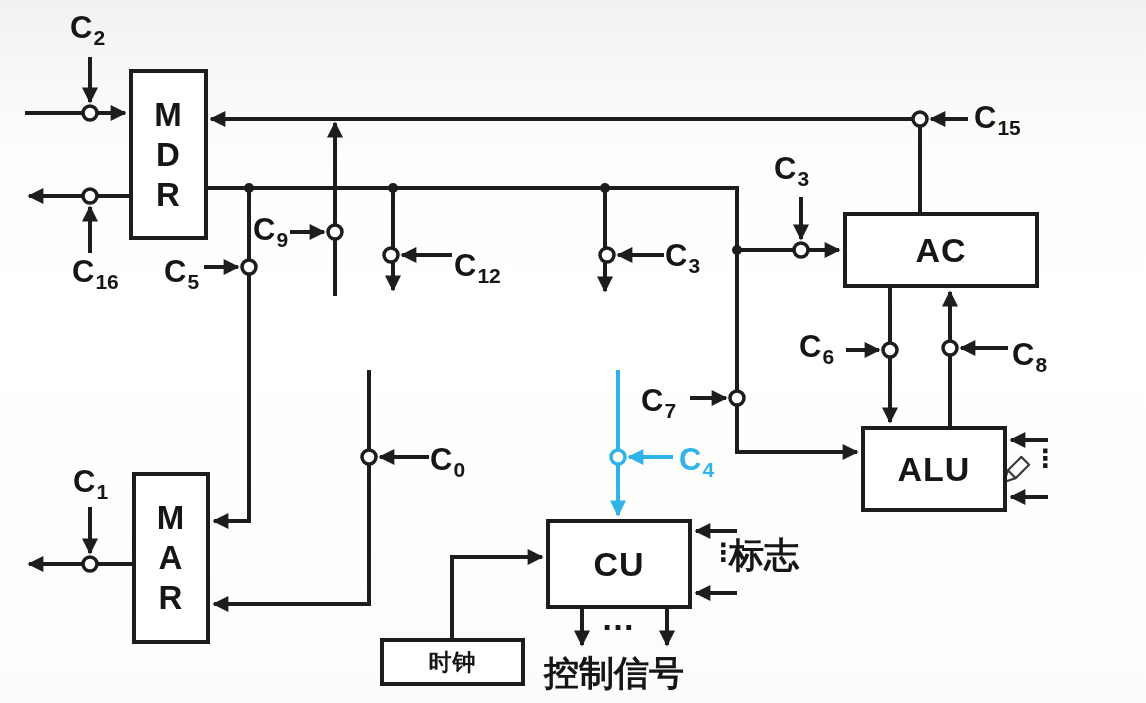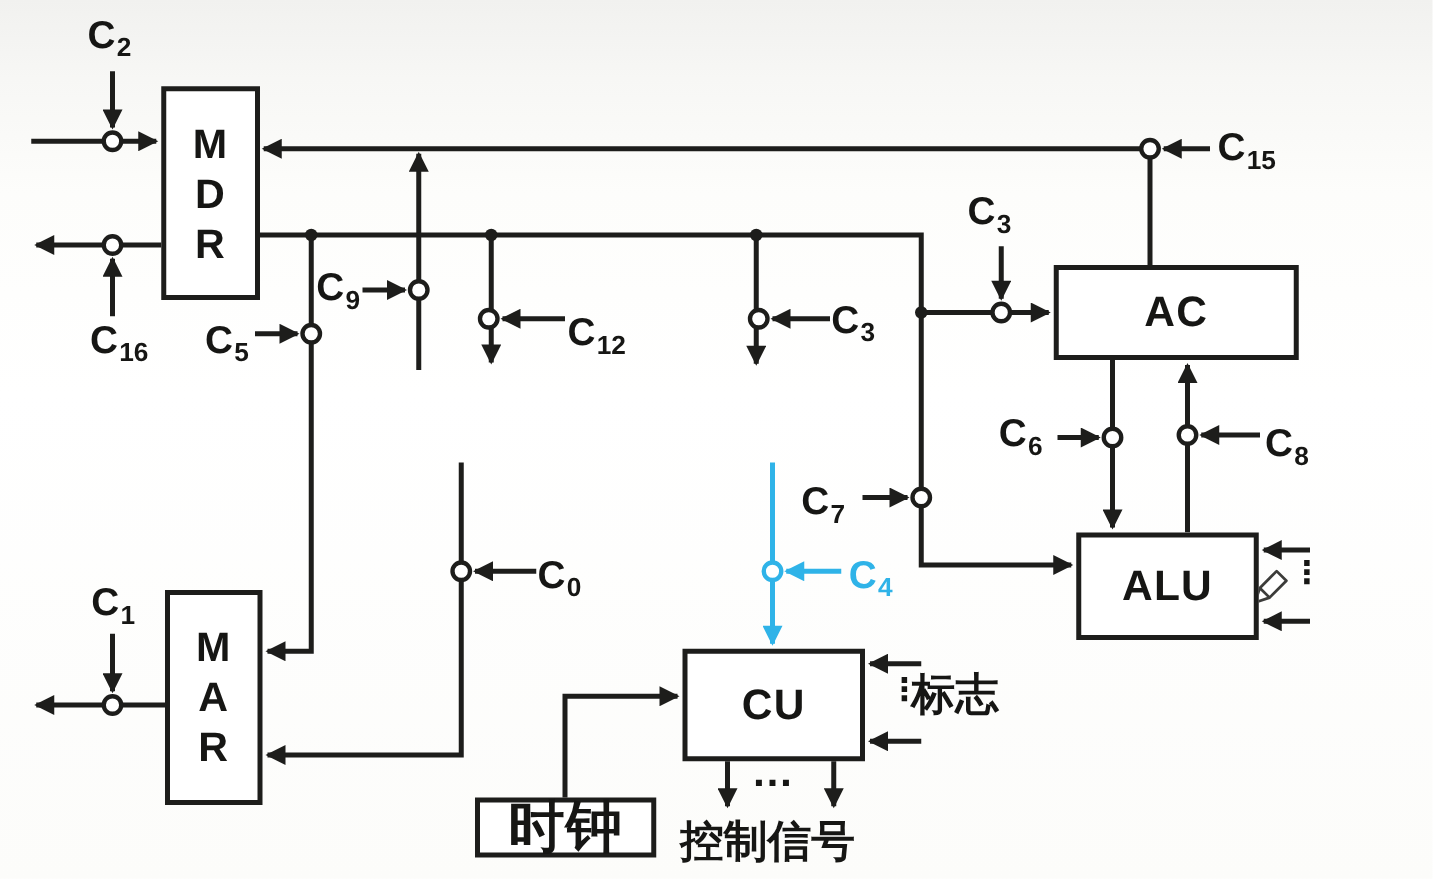--- a/index.html
+++ b/index.html
@@ -122,21 +122,21 @@
   </div>
   <div class="box" style="left:843px;top:212px;width:196px;height:76px">
     <span>AC</span>
   </div>
   <div class="box" style="left:546px;top:519px;width:146px;height:90px">
     <span>CU</span>
   </div>
   <div class="box" style="left:861px;top:426px;width:146px;height:86px">
     <span>ALU</span>
   </div>
-  <div class="box" style="left:380px;top:638px;width:145px;height:48px;font-size:45px">
+  <div class="box" style="left:380px;top:638px;width:145px;height:48px;font-size:23px">
     <span>时钟</span>
   </div>
 
   <div class="sig" style="left:70px;top:12px"><span class="b">C</span><span class="s">2</span></div>
   <div class="sig" style="left:72px;top:256px"><span class="b">C</span><span class="s">16</span></div>
   <div class="sig" style="left:164px;top:256px"><span class="b">C</span><span class="s">5</span></div>
   <div class="sig" style="left:253px;top:214px"><span class="b">C</span><span class="s">9</span></div>
   <div class="sig" style="left:454px;top:250px"><span class="b">C</span><span class="s">12</span></div>
   <div class="sig" style="left:665px;top:240px"><span class="b">C</span><span class="s">3</span></div>
   <div class="sig" style="left:774px;top:153px"><span class="b">C</span><span class="s">3</span></div>

